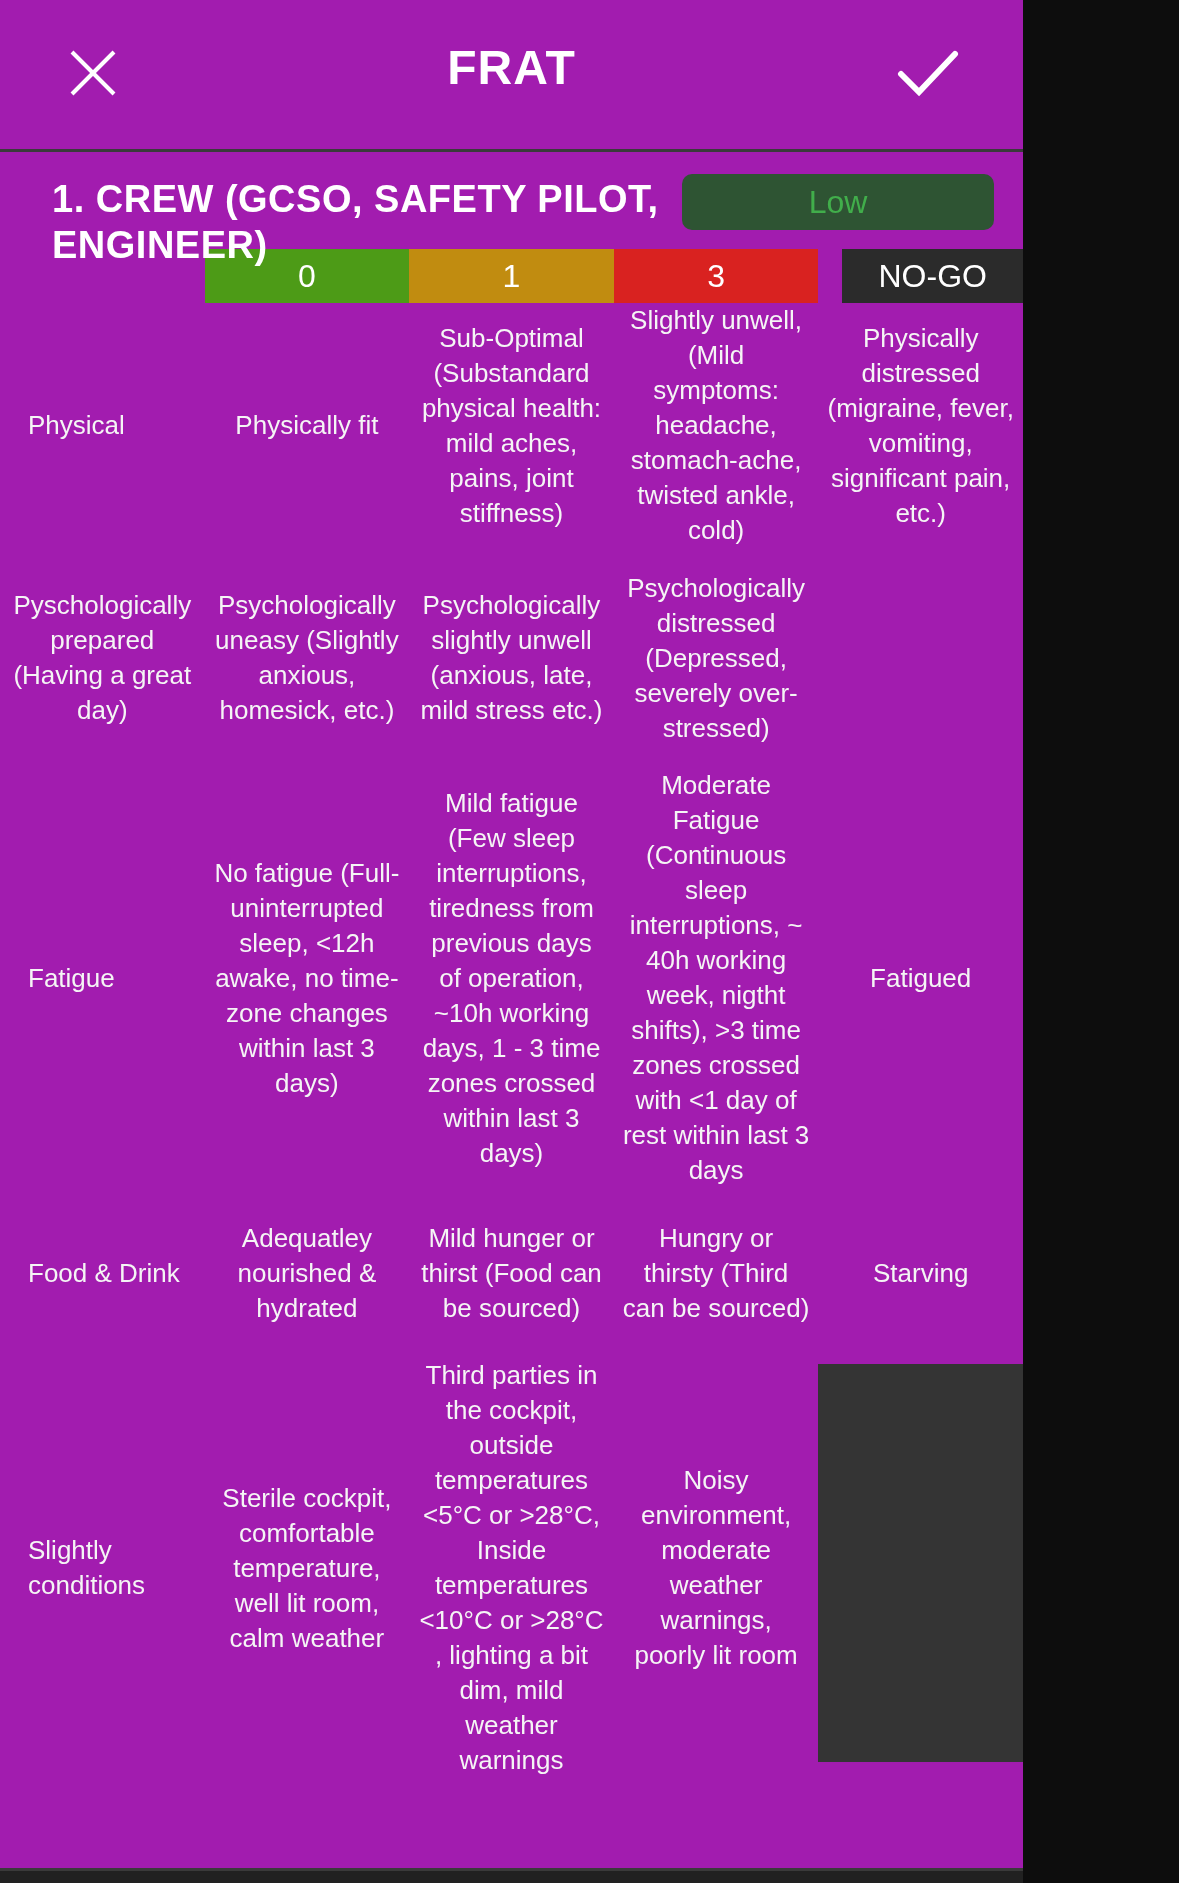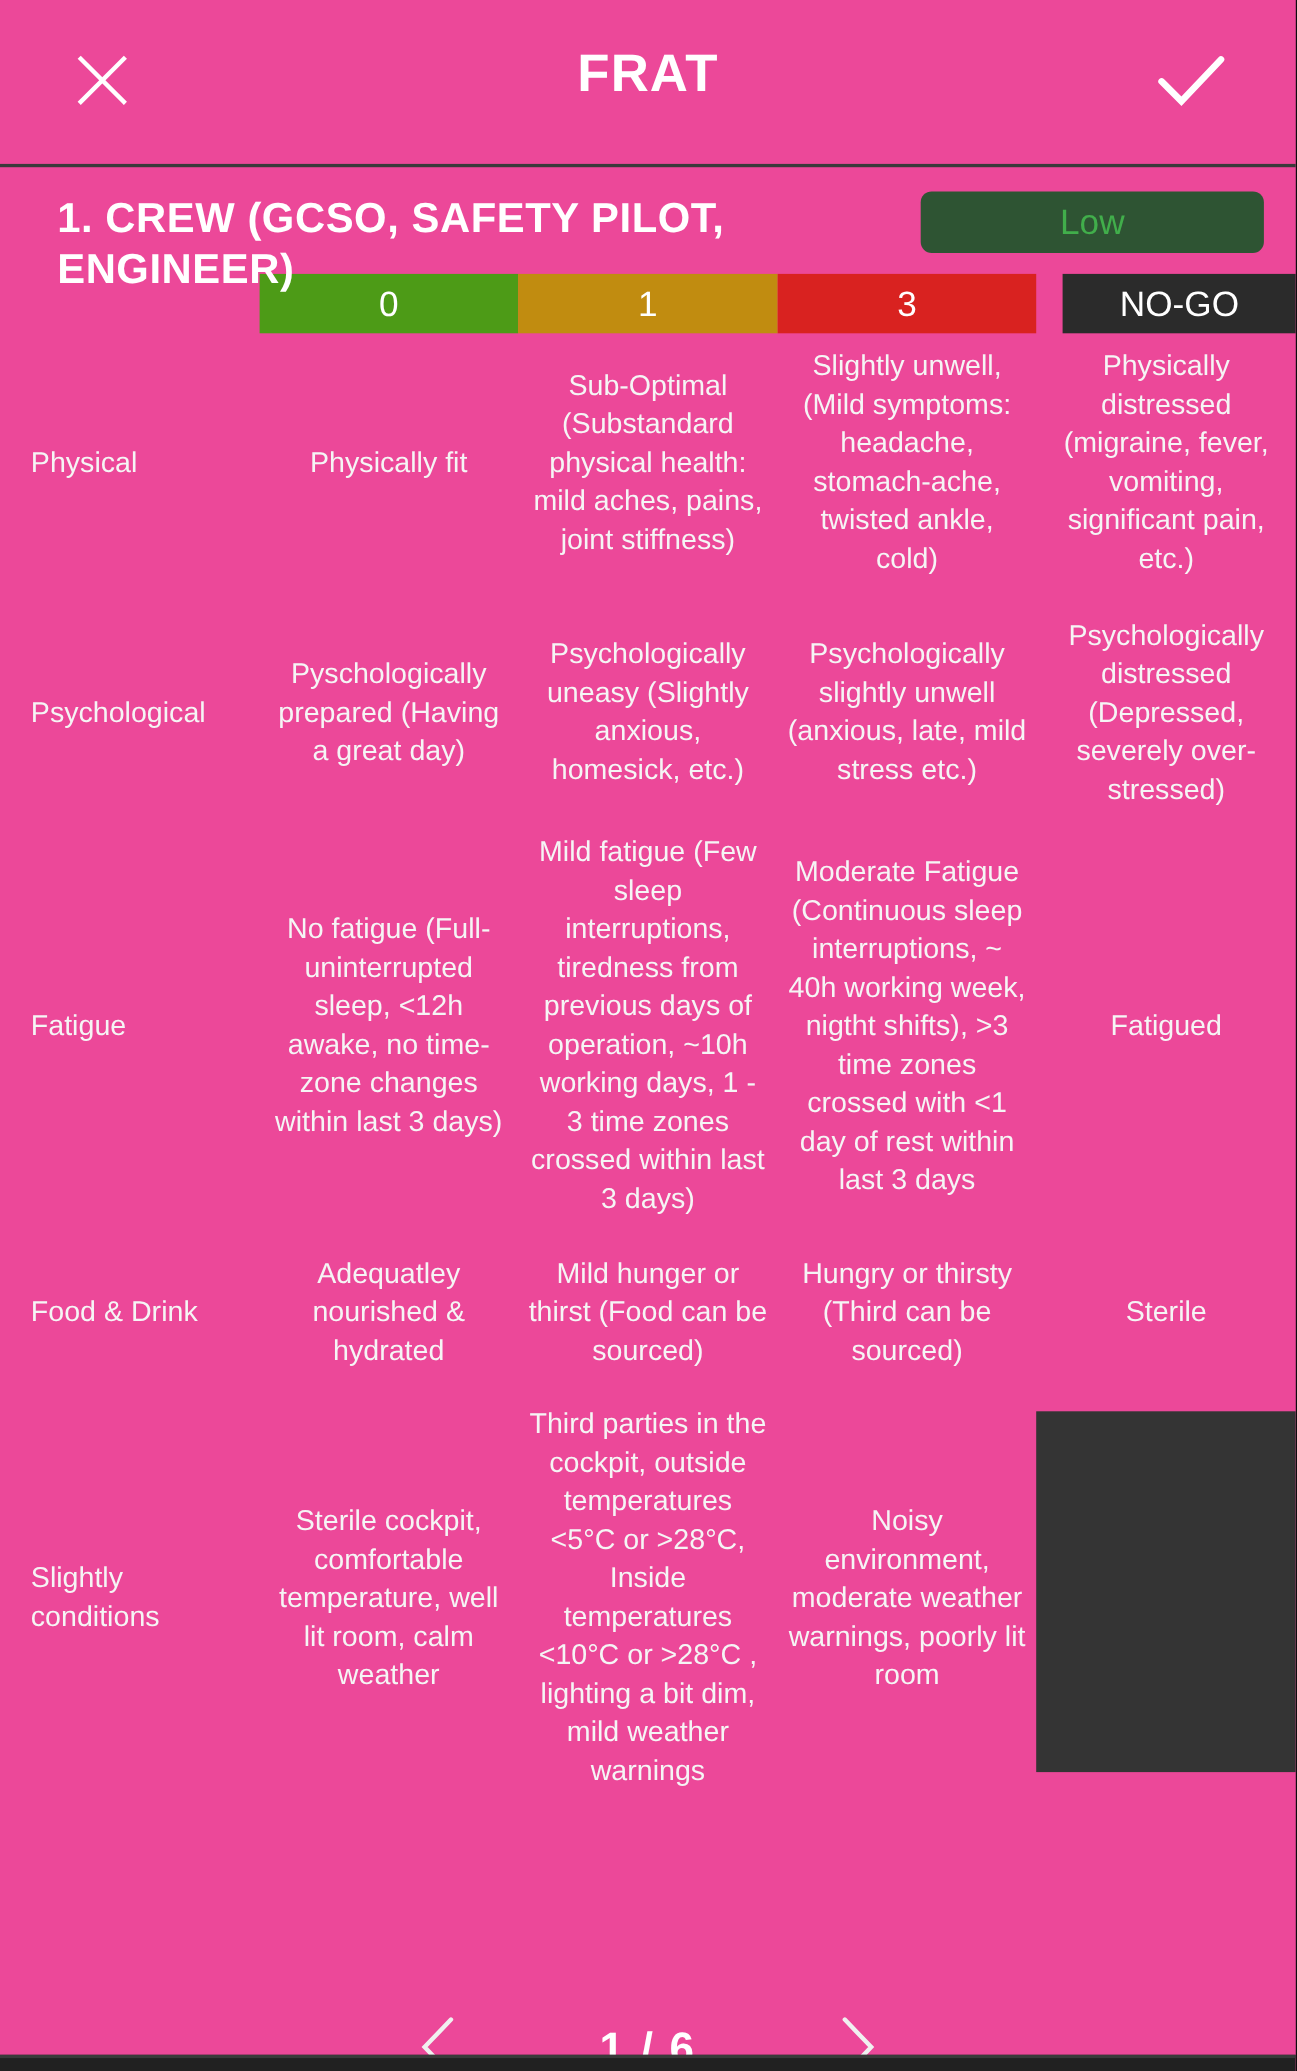--- a/index.html
+++ b/index.html
@@ -1,19 +1,19 @@
 <!DOCTYPE html>
 <html><head>
 <meta charset="utf-8">
 <style>
   html,body{margin:0;padding:0;background:#0d0d0d;}
   .app{
     position:relative;
-    width:1178px;height:1883px;
-    background:#ec4899;
+    width:1023px;height:1883px;
+    background:#a21caf;
     overflow:hidden;
     font-family:"Liberation Sans","DejaVu Sans",sans-serif;
     color:#f2f2f2;
     -webkit-font-smoothing:antialiased;
   }
   
   .topbar{
     height:152px;
     border-bottom:3px solid #3a3a3a;
     display:flex;align-items:center;justify-content:space-between;
@@ -135,41 +135,40 @@
 
   <div class="grid trow r-physical">
     <div class="cell rowlabel">Physical</div>
     <div class="cell">Physically fit</div>
     <div class="cell">Sub-Optimal (Substandard physical health: mild aches, pains, joint stiffness)</div>
     <div class="cell">Slightly unwell, (Mild symptoms: headache, stomach-ache, twisted ankle, cold)</div>
     <div class="cell">Physically distressed (migraine, fever, vomiting, significant pain, etc.)</div>
   </div>
 
   <div class="grid trow r-psych">
-    <div class="cell rowlabel">Psychological</div>
     <div class="cell">Pyschologically prepared (Having a great day)</div>
     <div class="cell">Psychologically uneasy (Slightly anxious, homesick, etc.)</div>
     <div class="cell">Psychologically slightly unwell (anxious, late, mild stress etc.)</div>
     <div class="cell">Psychologically distressed (Depressed, severely over-stressed)</div>
   </div>
 
   <div class="grid trow r-fatigue">
     <div class="cell rowlabel">Fatigue</div>
     <div class="cell">No fatigue (Full-uninterrupted sleep, &lt;12h awake, no time-zone changes within last 3 days)</div>
     <div class="cell">Mild fatigue (Few sleep interruptions, tiredness from previous days of operation, ~10h working days, 1 - 3 time zones crossed within last 3 days)</div>
     <div class="cell">Moderate Fatigue (Continuous sleep interruptions, ~ 40h working week, nigtht shifts), &gt;3 time zones crossed with &lt;1 day of rest within last 3 days</div>
     <div class="cell">Fatigued</div>
   </div>
 
   <div class="grid trow r-food">
     <div class="cell rowlabel">Food &amp; Drink</div>
     <div class="cell">Adequatley nourished &amp; hydrated</div>
     <div class="cell">Mild hunger or thirst (Food can be sourced)</div>
     <div class="cell">Hungry or thirsty (Third can be sourced)</div>
-    <div class="cell">Sterile</div>
+    <div class="cell">Starving</div>
   </div>
 
   <div class="grid trow r-oper">
     <div class="cell rowlabel">Slightly conditions</div>
     <div class="cell">Sterile cockpit, comfortable temperature, well lit room, calm weather</div>
     <div class="cell">Third parties in the cockpit, outside temperatures &lt;5°C or &gt;28°C, Inside temperatures &lt;10°C or &gt;28°C , lighting a bit dim, mild weather warnings</div>
     <div class="cell">Noisy environment, moderate weather warnings, poorly lit room</div>
     <div class="cell nogo-filled"></div>
   </div>
 

